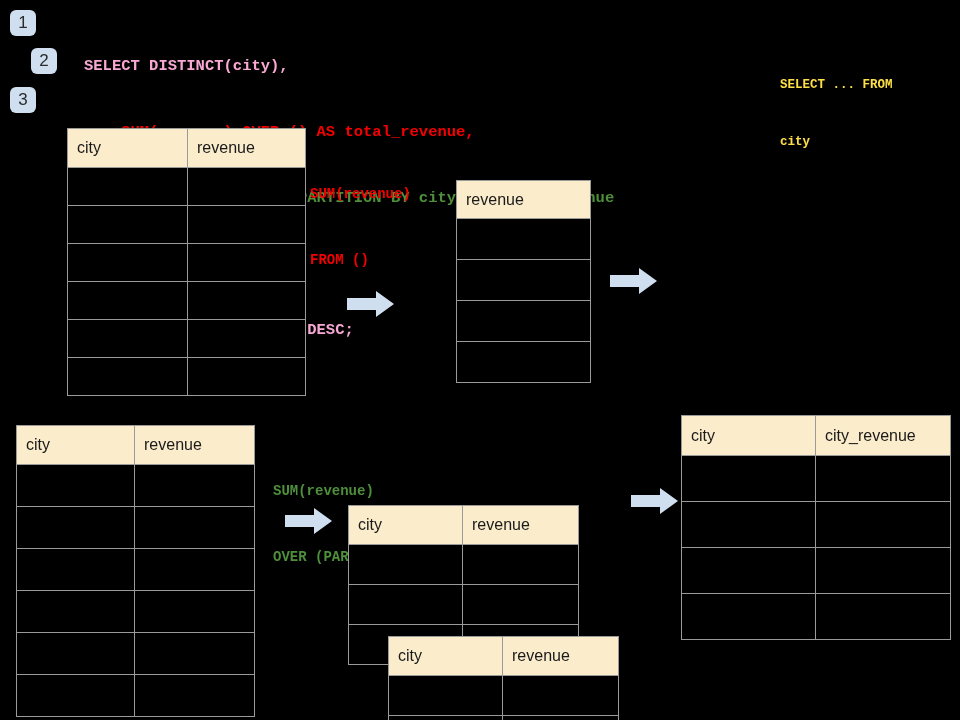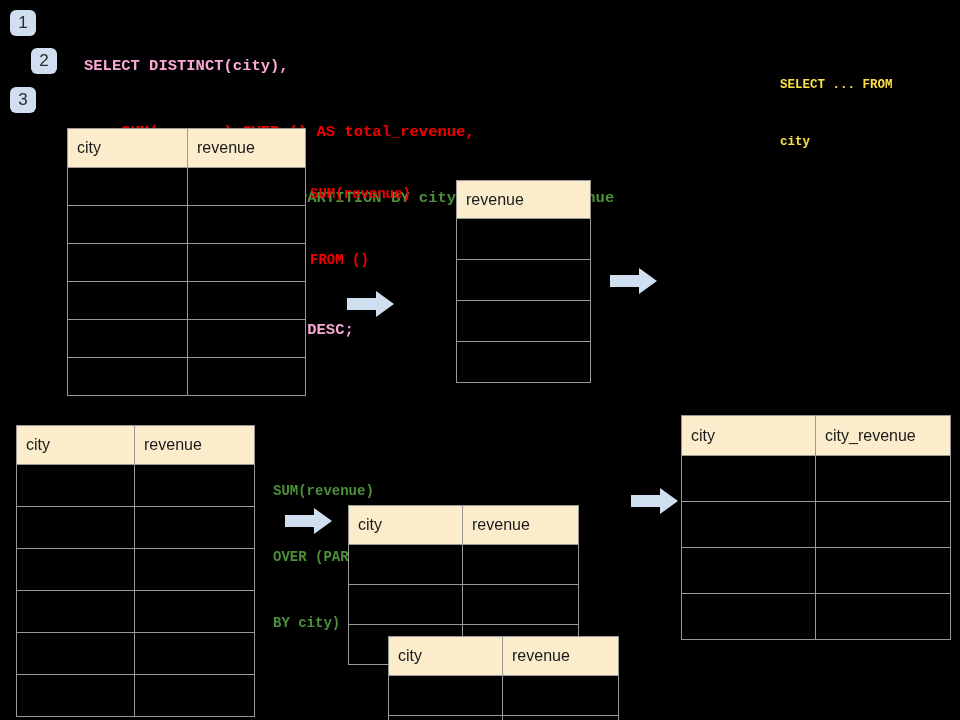--- a/index.html
+++ b/index.html
@@ -120,21 +120,20 @@
   </div>
 
   <div class="annot annot-red" style="left:310px; top:139px;">
     <div>SUM(revenue)</div>
     <div>FROM ()</div>
   </div>
 
   <div class="annot annot-green" style="left:273px; top:436px;">
     <div>SUM(revenue)</div>
     <div>OVER (PARTITION</div>
-    <div>BY city)</div>
   </div>
 
   <div id="tables-layer">
       <table class="tbl" style="left: 67px; top: 128px; z-index: 10;">
         <colgroup>
           <col style="width: 120px;">
           <col style="width: 118px;">
         </colgroup>
         <thead>
           <tr>

